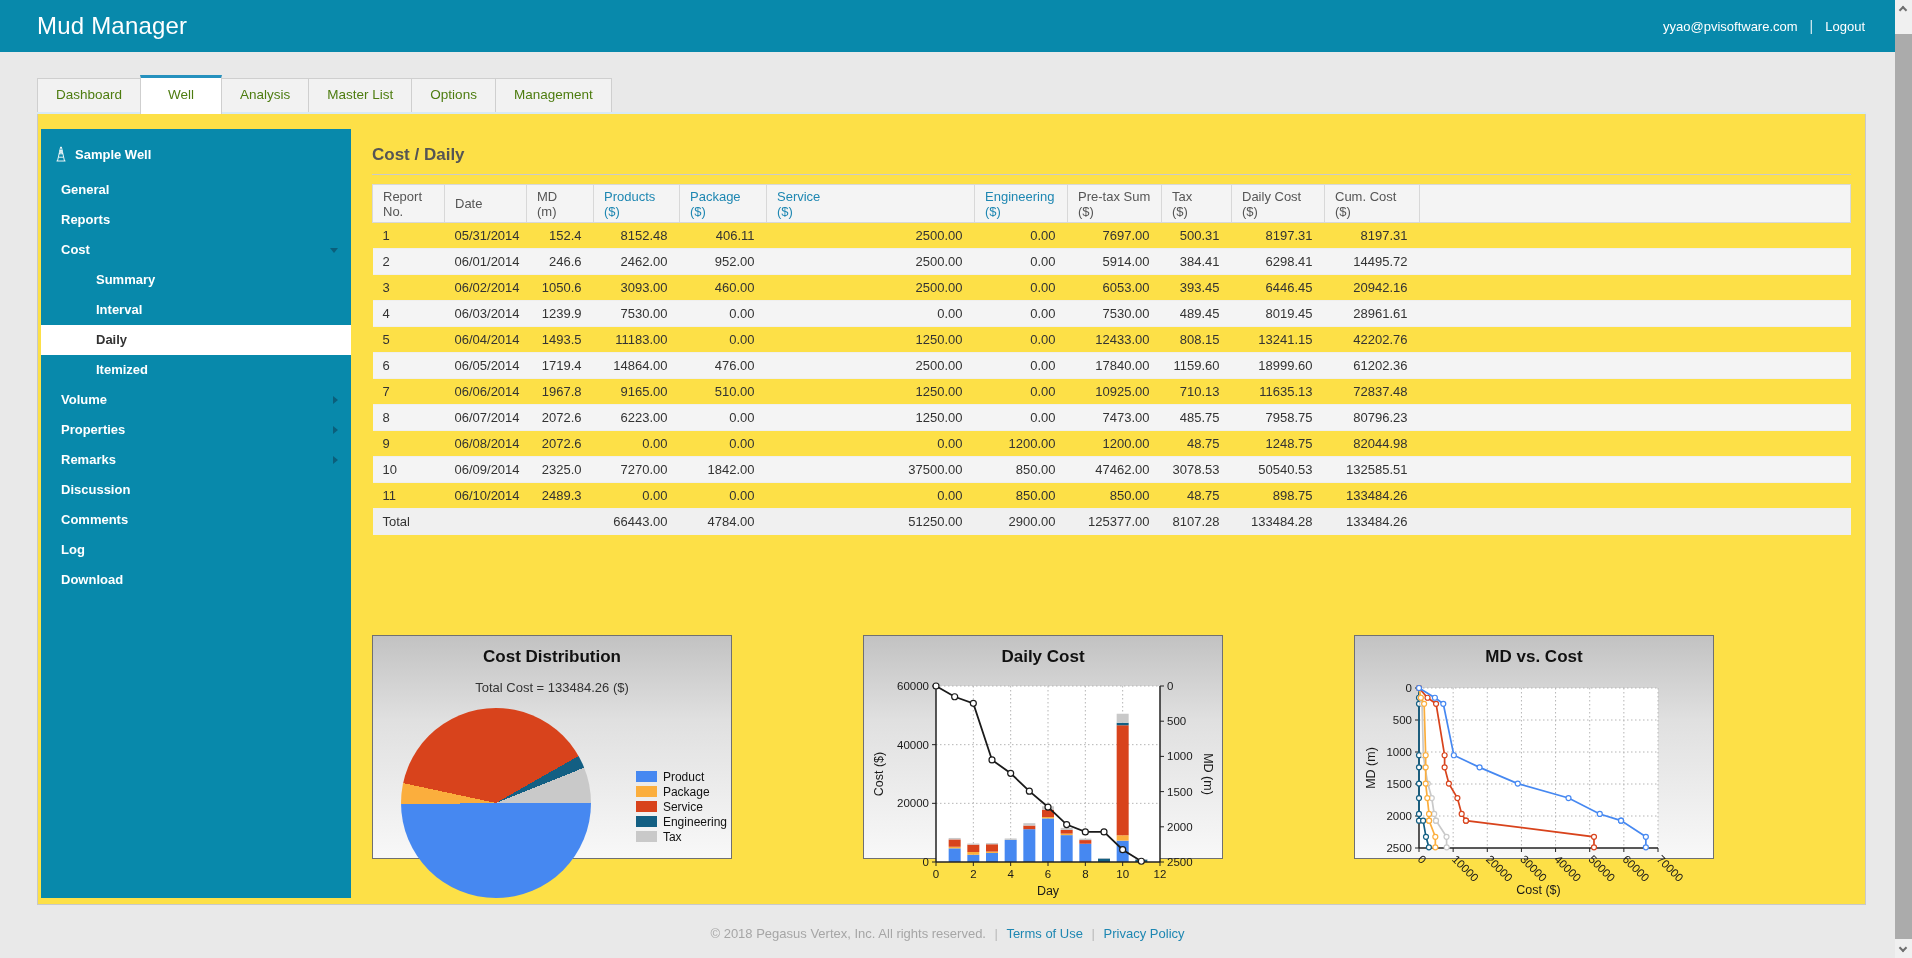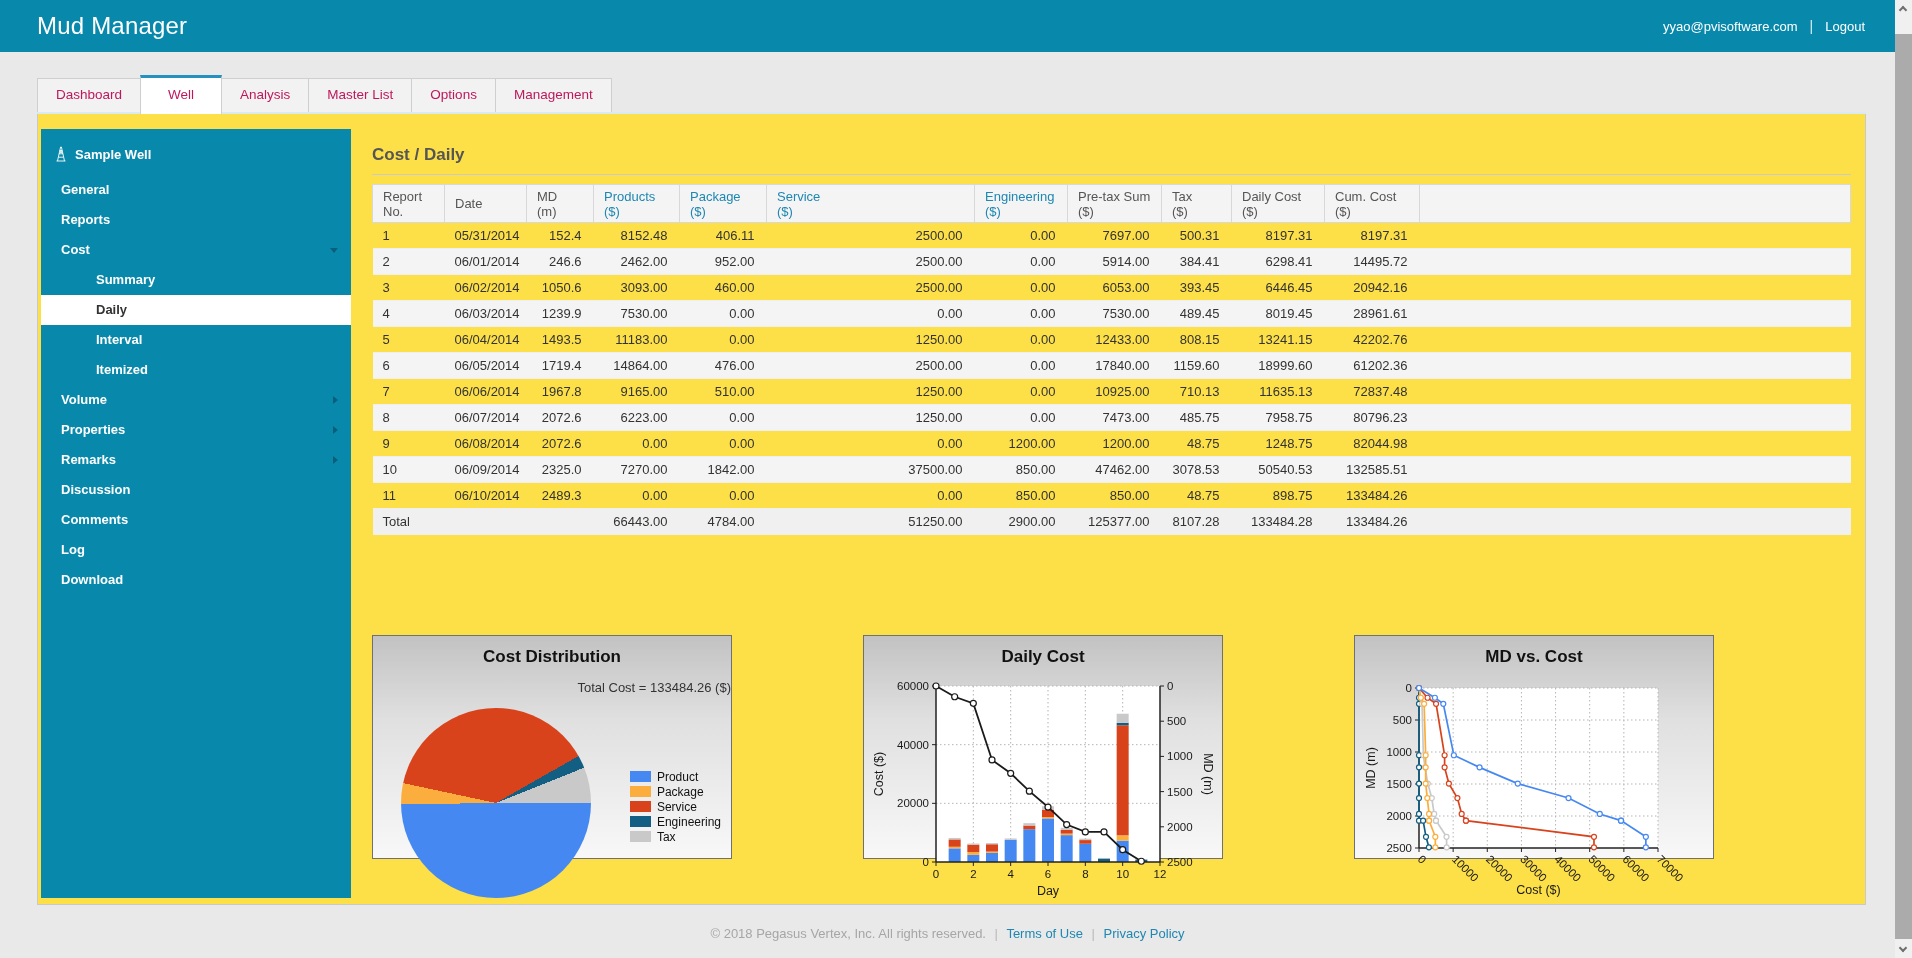--- a/index.html
+++ b/index.html
@@ -13,21 +13,21 @@
   
   .topbar { height:52px; background:#0889AB; display:flex; align-items:center; padding:0 30px 0 37px; }
   .topbar .app-title { color:#fff; font-size:24px; flex:1; letter-spacing:.2px; }
   .topbar .user-zone { color:#fff; font-size:13px; display:flex; align-items:center; gap:12px; }
   .topbar .sep { opacity:.85; font-size:14px; }
   .topbar .logout { color:#fff; text-decoration:none; cursor:pointer; }
 
   
   .tabbar { margin:24px 0 0 37px; width:1829px; height:38px; display:flex; align-items:flex-end;
             border-bottom:2px solid #D8EAF4; }
-  .tab { background:#F2F2F2; border:1px solid #CFCFCF; border-bottom:none; color:#be185d;
+  .tab { background:#F2F2F2; border:1px solid #CFCFCF; border-bottom:none; color:#4d7c0f;
          font-size:13.5px; height:34px; line-height:32px; padding:0 18px; min-width:82px;
          text-align:center; margin-right:-1px; cursor:pointer; position:relative; }
   .tab.active { background:#fff; border-top:3px solid #2591BE; height:39px; line-height:34px;
                 margin-bottom:-2px; z-index:2; }
 
   
   .panel { width:1829px; margin-left:37px; background:#fde047; border:1px solid #C9C9C9; border-top:none;
            min-height:791px; display:flex; padding:15px 3px 6px 3px; }
   .sidebar { width:310px; background:#0889AB; flex-shrink:0; }
   .side-head { padding:17px 0 13px 13px; color:#fff; font-size:13px; font-weight:bold;
@@ -56,24 +56,24 @@
   table.data tbody tr { border-bottom:1px solid #EFEFEF; }
   table.data tr.even td { background:#F4F4F4; }
   table.data tr.total td { background:#F0F0F0; }
 
   
   .charts { display:flex; gap:131px; margin-top:100px; }
   .chart-panel { width:360px; height:224px; border:1px solid #707070; position:relative;
                  background:linear-gradient(180deg,#C2C2C2 0%,#E0E0E0 38%,#F8F8F8 100%); }
   .chart-title { position:absolute; top:11px; left:0; width:100%; text-align:center;
                  font-weight:bold; font-size:17px; color:#111; }
-  .chart-sub { position:absolute; top:44px; left:0; width:100%; text-align:right;
+  .chart-sub { position:absolute; top:44px; left:0; width:100%; text-align:center;
                font-size:13px; color:#333; }
   .pie { position:absolute; left:28px; top:72px; width:190px; height:190px; border-radius:50%; }
-  .legend { position:absolute; right:10px; top:133px; }
+  .legend { position:absolute; right:4px; top:133px; }
   .legend-row { display:flex; align-items:center; gap:6px; height:15px; font-size:12px; color:#111; }
   .legend-swatch { width:21px; height:11px; flex-shrink:0; }
   .svg-chart { position:absolute; left:0; top:0; }
 
   
   .footer { width:1895px; text-align:center; margin-top:21px; font-size:13px; color:#A6A6A6; }
   .footer a { color:#1E87B2; text-decoration:none; cursor:pointer; }
   .footer .fsep { color:#B9B9B9; padding:0 5px; }
 
   
@@ -115,22 +115,22 @@
         <svg width="14" height="16" viewBox="0 0 14 16">
           <path d="M3.5 15 L6.6 1 M7.4 1 L10.5 15 M6.6 1 L7.4 1 M5.9 4.6 L8.1 4.6 M5.3 7.8 L8.7 7.8 M4.6 11.2 L9.4 11.2 M2.5 15 L11.5 15 M5.9 4.6 L8.7 7.8 M8.1 4.6 L5.3 7.8" stroke="#fff" stroke-width="0.9" fill="none"></path>
         </svg>
         <span>Sample Well</span>
       </div>
       <div id="sidebar-menu">
           <div class="side-item lvl0"><span>General</span></div>
           <div class="side-item lvl0"><span>Reports</span></div>
           <div class="side-item lvl0"><span>Cost</span><span class="arr arr-down"></span></div>
           <div class="side-item lvl1"><span>Summary</span></div>
+          <div class="side-item lvl1"><span>Interval</span></div>
           <div class="side-item lvl1 selected"><span>Daily</span></div>
-          <div class="side-item lvl1"><span>Interval</span></div>
           <div class="side-item lvl1"><span>Itemized</span></div>
           <div class="side-item lvl0"><span>Volume</span><span class="arr arr-right"></span></div>
           <div class="side-item lvl0"><span>Properties</span><span class="arr arr-right"></span></div>
           <div class="side-item lvl0"><span>Remarks</span><span class="arr arr-right"></span></div>
           <div class="side-item lvl0"><span>Discussion</span></div>
           <div class="side-item lvl0"><span>Comments</span></div>
           <div class="side-item lvl0"><span>Log</span></div>
           <div class="side-item lvl0"><span>Download</span></div>
         </div>
     </div>

